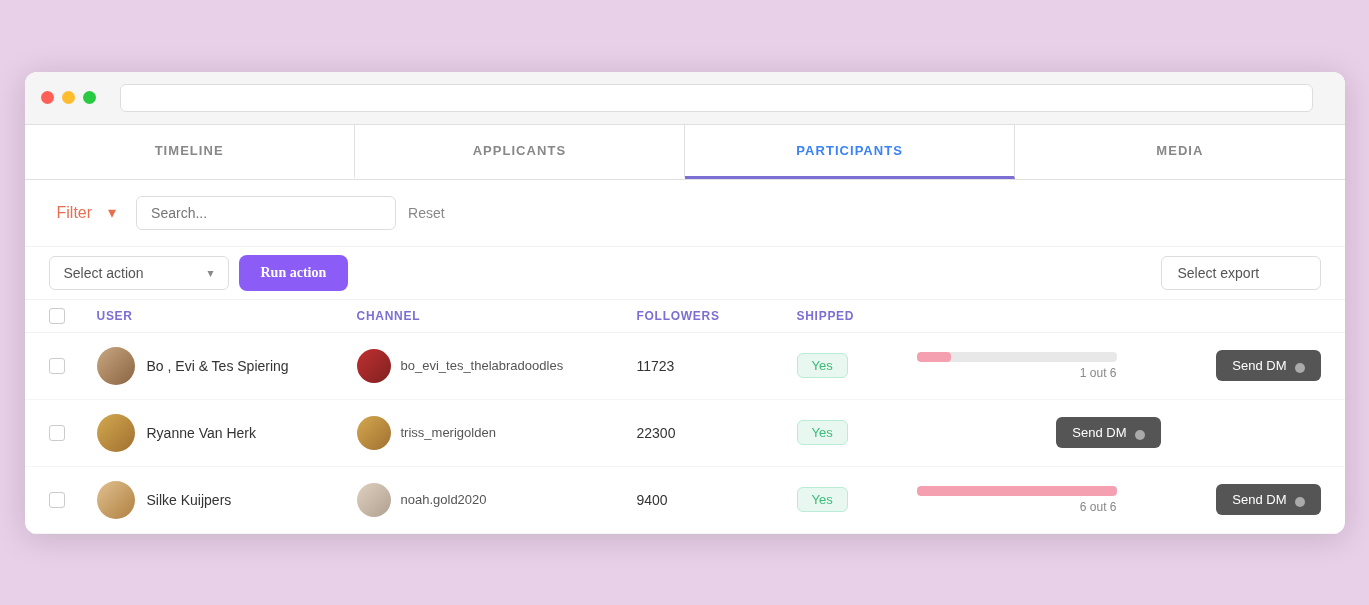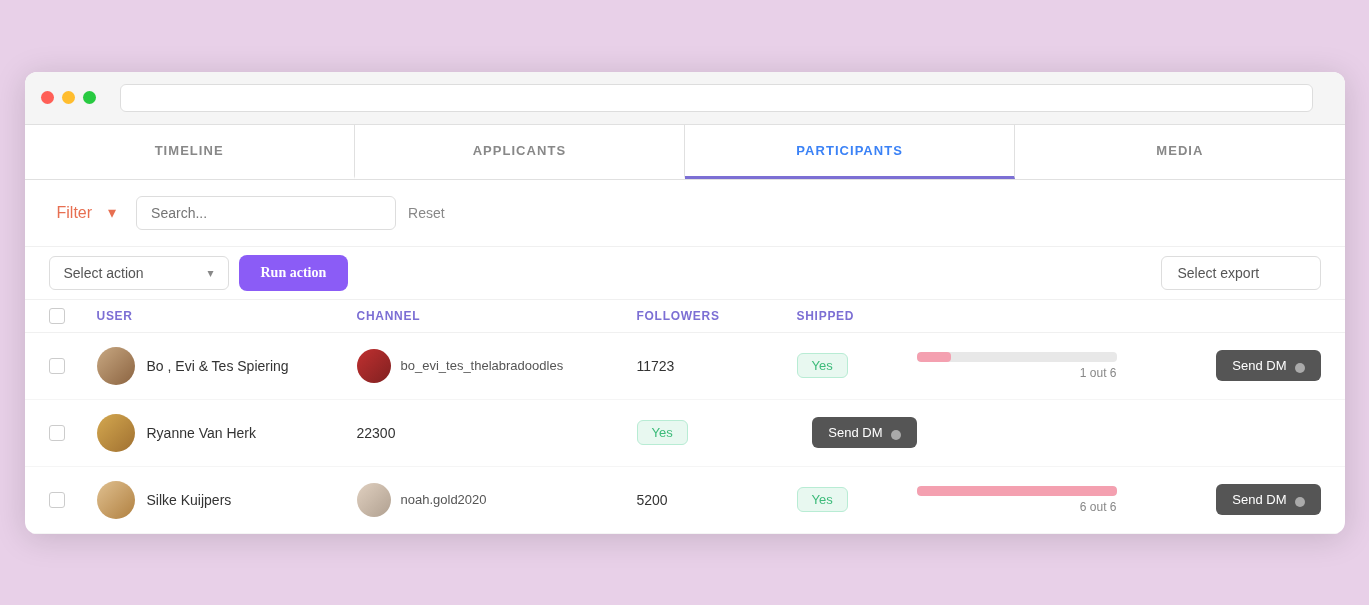--- a/index.html
+++ b/index.html
@@ -370,20 +370,24 @@
     </div>
   </div>
       <div class="table-row">
     <div class="checkbox-cell">
       <div class="checkbox"></div>
     </div>
     <div class="user-cell">
       <div class="avatar avatar-dog2"></div>
       <span class="user-name">Ryanne Van Herk</span>
     </div>
+    <div class="channel-cell">
+      <div class="channel-avatar avatar-ch2"></div>
+      <span class="channel-name">triss_merigolden</span>
+    </div>
     <div class="followers-cell">22300</div>
     <div>
       <span class="shipped-badge">Yes</span>
     </div>
     <div style="display:flex;justify-content:flex-end;">
       <button class="send-dm-btn">
         <span>Send DM</span>
         <span class="dm-dot"></span>
       </button>
     </div>
@@ -393,21 +397,21 @@
       <div class="checkbox"></div>
     </div>
     <div class="user-cell">
       <div class="avatar avatar-dog3"></div>
       <span class="user-name">Silke Kuijpers</span>
     </div>
     <div class="channel-cell">
       <div class="channel-avatar avatar-ch3"></div>
       <span class="channel-name">noah.gold2020</span>
     </div>
-    <div class="followers-cell">5200</div>
+    <div class="followers-cell">9400</div>
     <div>
       <span class="shipped-badge">Yes</span>
     </div>
     <div class="progress-cell">
       <div class="progress-bar-track">
         <div class="progress-bar-fill" style="width:100%;background:#f4a0b0;"></div>
       </div>
       <div class="progress-label">6 out 6</div>
     </div>
     <div style="display:flex;justify-content:flex-end;">

